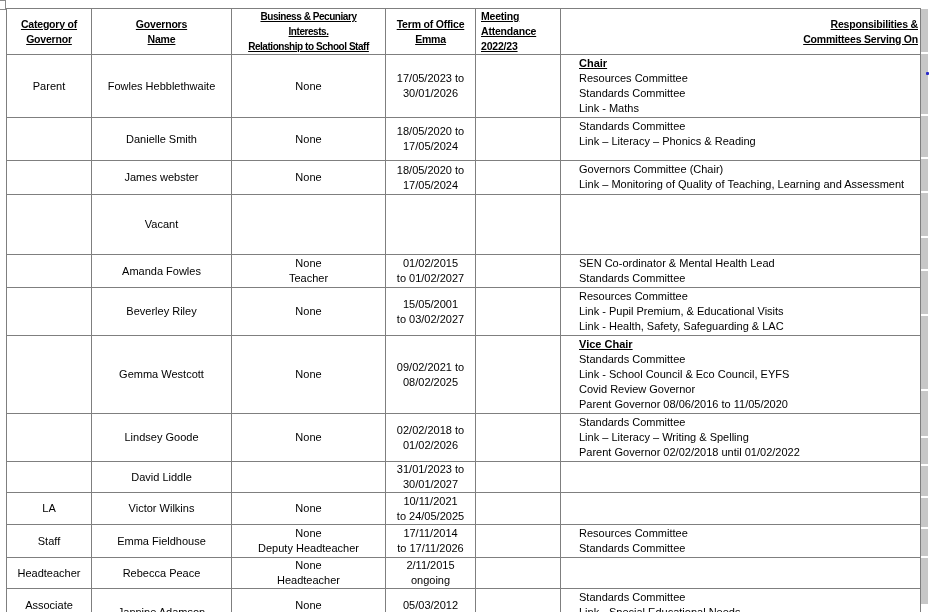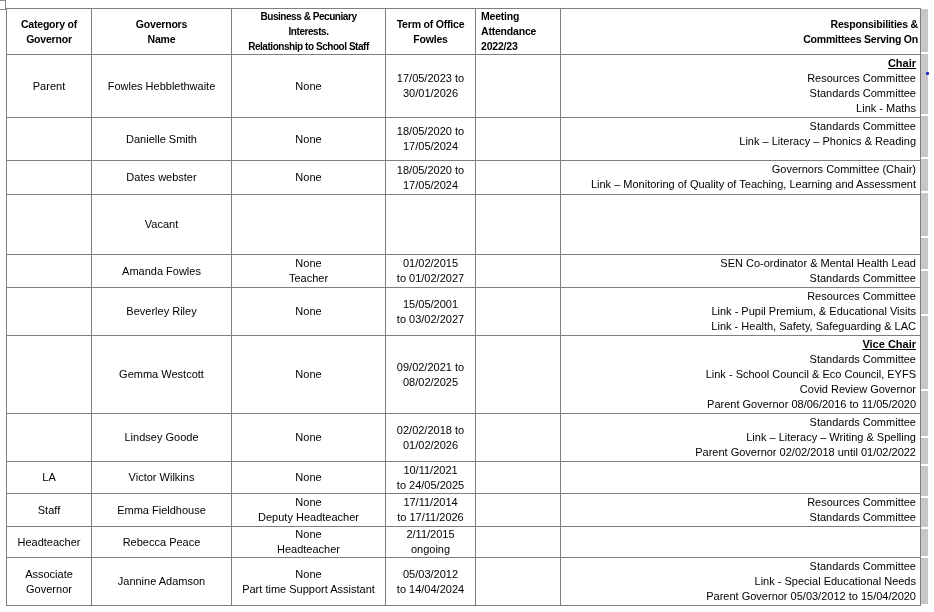--- a/index.html
+++ b/index.html
@@ -29,21 +29,21 @@
     white-space:pre; line-height:15px;
   }
   .gov-table th.tight { font-size:10px; letter-spacing:-0.45px;margin-top:30px; }
   .gov-table th.left-h { text-align:left; padding-left:5px; }
   .gov-table td { white-space:pre-line; }
   .gov-table td.resp {
     text-align:left; vertical-align:top;
     padding:1px 4px 1px 18px;
   }
   .gov-table th.resp-h { text-align:right; padding-left:18px; }
-  .resp-line { display:block;text-align:right; }
+  .resp-line { display:block; }
   .emph { font-weight:bold; text-decoration:underline; }
 
   .gray-strip { position:absolute; left:921px; top:8px; width:7px; }
   .gray-seg { position:absolute; left:0; width:7px; background:#c7c7c7; }
 
   .blue-dot {
     position:absolute; left:926px; top:72px; width:3px; height:3px;
     border-radius:1px;
   }
 </style>
@@ -56,30 +56,30 @@
   <table class="gov-table">
     <colgroup>
       <col style="width:85px">
       <col style="width:140px">
       <col style="width:154px">
       <col style="width:90px">
       <col style="width:85px">
       <col style="width:360px">
     </colgroup>
     <thead>
-      <tr style="height: 45px;">
+      <tr style="height: 45px; text-decoration: underline;">
           <th>Category of
 Governor</th>
           <th>Governors
 Name</th>
           <th class="tight">Business &amp; Pecuniary
 Interests.
 Relationship to School Staff</th>
           <th>Term of Office
-Fowles</th>
+Emma</th>
           <th class="left-h">Meeting
 Attendance
 2022/23</th>
           <th class="resp-h">Responsibilities &amp;
 Committees Serving On</th>
         </tr>
     </thead>
     <tbody>
         <tr style="height: 62px;">
           <td>Parent</td>
@@ -94,21 +94,21 @@
           <td></td>
           <td>Danielle Smith</td>
           <td>None</td>
           <td>18/05/2020 to
 17/05/2024</td>
           <td></td>
           <td class="resp"><span class="resp-line">Standards Committee</span><span class="resp-line">Link – Literacy – Phonics &amp; Reading</span></td>
         </tr>
         <tr style="height: 34px;">
           <td></td>
-          <td>Dates webster</td>
+          <td>James webster</td>
           <td>None</td>
           <td>18/05/2020 to
 17/05/2024</td>
           <td></td>
           <td class="resp"><span class="resp-line">Governors Committee (Chair)</span><span class="resp-line">Link – Monitoring of Quality of Teaching, Learning and Assessment</span></td>
         </tr>
         <tr style="height: 60px;">
           <td></td>
           <td>Vacant</td>
           <td></td>
@@ -145,20 +145,29 @@
           <td class="resp"><span class="resp-line emph">Vice Chair</span><span class="resp-line">Standards Committee</span><span class="resp-line">Link - School Council &amp; Eco Council, EYFS</span><span class="resp-line">Covid Review Governor</span><span class="resp-line">Parent Governor 08/06/2016 to 11/05/2020</span></td>
         </tr>
         <tr style="height: 47px;">
           <td></td>
           <td>Lindsey Goode</td>
           <td>None</td>
           <td>02/02/2018 to
 01/02/2026</td>
           <td></td>
           <td class="resp"><span class="resp-line">Standards Committee</span><span class="resp-line">Link – Literacy – Writing &amp; Spelling</span><span class="resp-line">Parent Governor 02/02/2018 until 01/02/2022</span></td>
+        </tr>
+        <tr style="height: 28px;">
+          <td></td>
+          <td>David Liddle</td>
+          <td></td>
+          <td>31/01/2023 to
+30/01/2027</td>
+          <td></td>
+          <td class="resp"></td>
         </tr>
         <tr style="height: 32px;">
           <td>LA</td>
           <td>Victor Wilkins</td>
           <td>None</td>
           <td>10/11/2021
 to 24/05/2025</td>
           <td></td>
           <td class="resp"></td>
         </tr>

